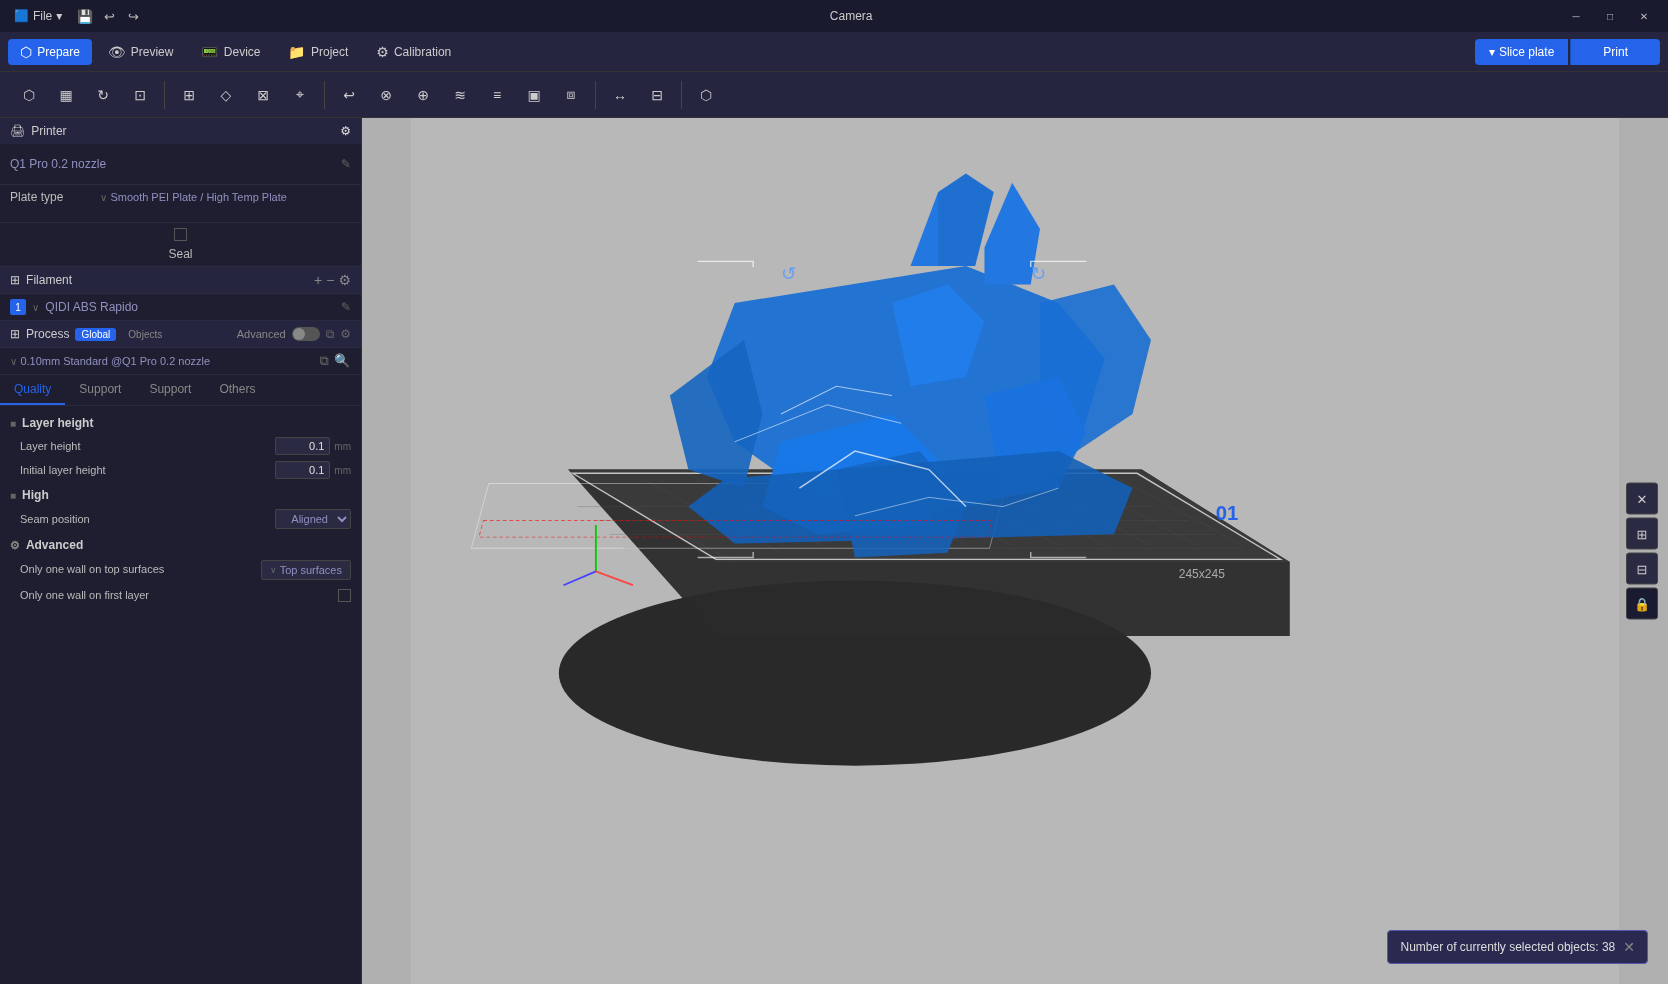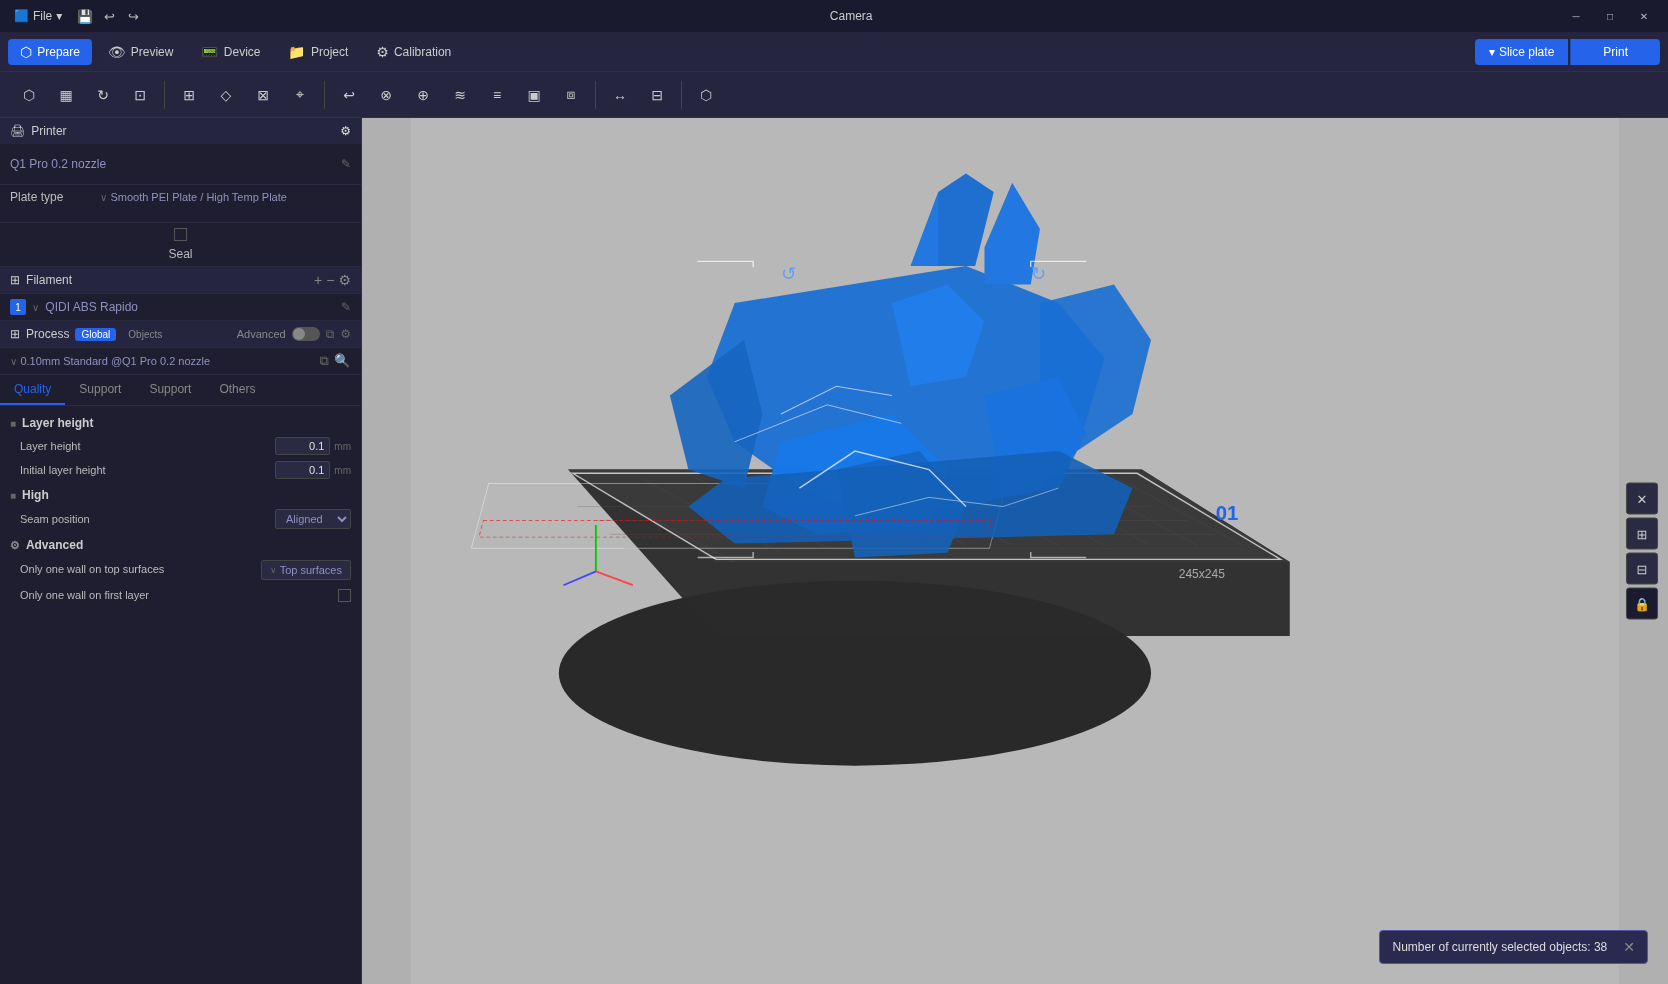--- a/index.html
+++ b/index.html
@@ -82,21 +82,21 @@
 
     .section-header { display: flex; align-items: center; gap: 6px; padding: 6px 10px 4px 10px; color: #ccc; font-size: 12px; font-weight: 600; }
     .section-icon { font-size: 10px; color: #666; }
 
     .setting-row { display: flex; align-items: center; justify-content: space-between; padding: 3px 10px 3px 20px; }
     .setting-label { color: #bbb; font-size: 11px; flex: 1; }
     .setting-input-wrap { display: flex; align-items: center; gap: 4px; }
     .setting-input { background: #2a2a42; border: 1px solid #444; color: #e0e0e0; font-size: 11px; padding: 2px 5px; width: 55px; border-radius: 2px; text-align: right; }
     .setting-unit { color: #666; font-size: 10px; }
 
-    .seam-select { background: #2a2a42; border: 1px solid #444; color: #9090c0; font-size: 11px; padding: 2px 6px; border-radius: 2px; cursor: pointer; }
+    .seam-select { background: #2a2a42; border: 1px solid #444; color: #9090c0; font-size: 11px; padding: 2px 6px; border-radius: 2px; cursor: pointer; text-align: right; }
 
     .advanced-section-header { display: flex; align-items: center; gap: 6px; padding: 6px 10px 4px 10px; color: #ccc; font-size: 12px; font-weight: 600; }
     .advanced-icon { font-size: 11px; color: #888; }
 
     .setting-row-tall { display: flex; align-items: center; justify-content: space-between; padding: 4px 10px 4px 20px; }
     .setting-label-tall { color: #bbb; font-size: 11px; flex: 1; line-height: 1.4; }
 
     .top-surfaces-btn { background: #2a2a42; border: 1px solid #444; color: #9090c0; font-size: 11px; padding: 3px 8px; border-radius: 2px; cursor: pointer; display: flex; align-items: center; gap: 3px; }
     .top-surfaces-chevron { font-size: 9px; color: #666; }
 
@@ -107,21 +107,21 @@
 
     
     .scene-svg { position: absolute; top: 0; left: 0; width: 100%; height: 100%; }
 
     
     .right-panel { position: absolute; right: 10px; top: 50%; transform: translateY(-50%); display: flex; flex-direction: column; gap: 3px; }
     .right-btn { width: 32px; height: 32px; background: #2a2a42; border: 1px solid #444; border-radius: 3px; display: flex; align-items: center; justify-content: center; cursor: pointer; color: #ccc; font-size: 13px; }
     .right-btn.lock { background: #1a1a30; }
 
     
-    .status-notification { position: absolute; bottom: 20px; right: 20px; background: #2a2a50; border: 1px solid #5555aa; border-radius: 4px; padding: 8px 12px; display: flex; align-items: center; gap: 8px; color: #ddd; font-size: 12px; }
+    .status-notification { position: absolute; bottom: 20px; right: 20px; background: #2a2a50; border: 1px solid #5555aa; border-radius: 4px; padding: 8px 12px; display: flex; align-items: center; gap: 0; color: #ddd; font-size: 12px; }
     .notif-close { color: #888; cursor: pointer; font-size: 14px; margin-left: 8px; }
   </style>
 </head>
 <body>
 
 <div class="titlebar">
   <div class="titlebar-left">
     <div class="titlebar-file">
       <span>🟦</span>
       <span>File</span>

